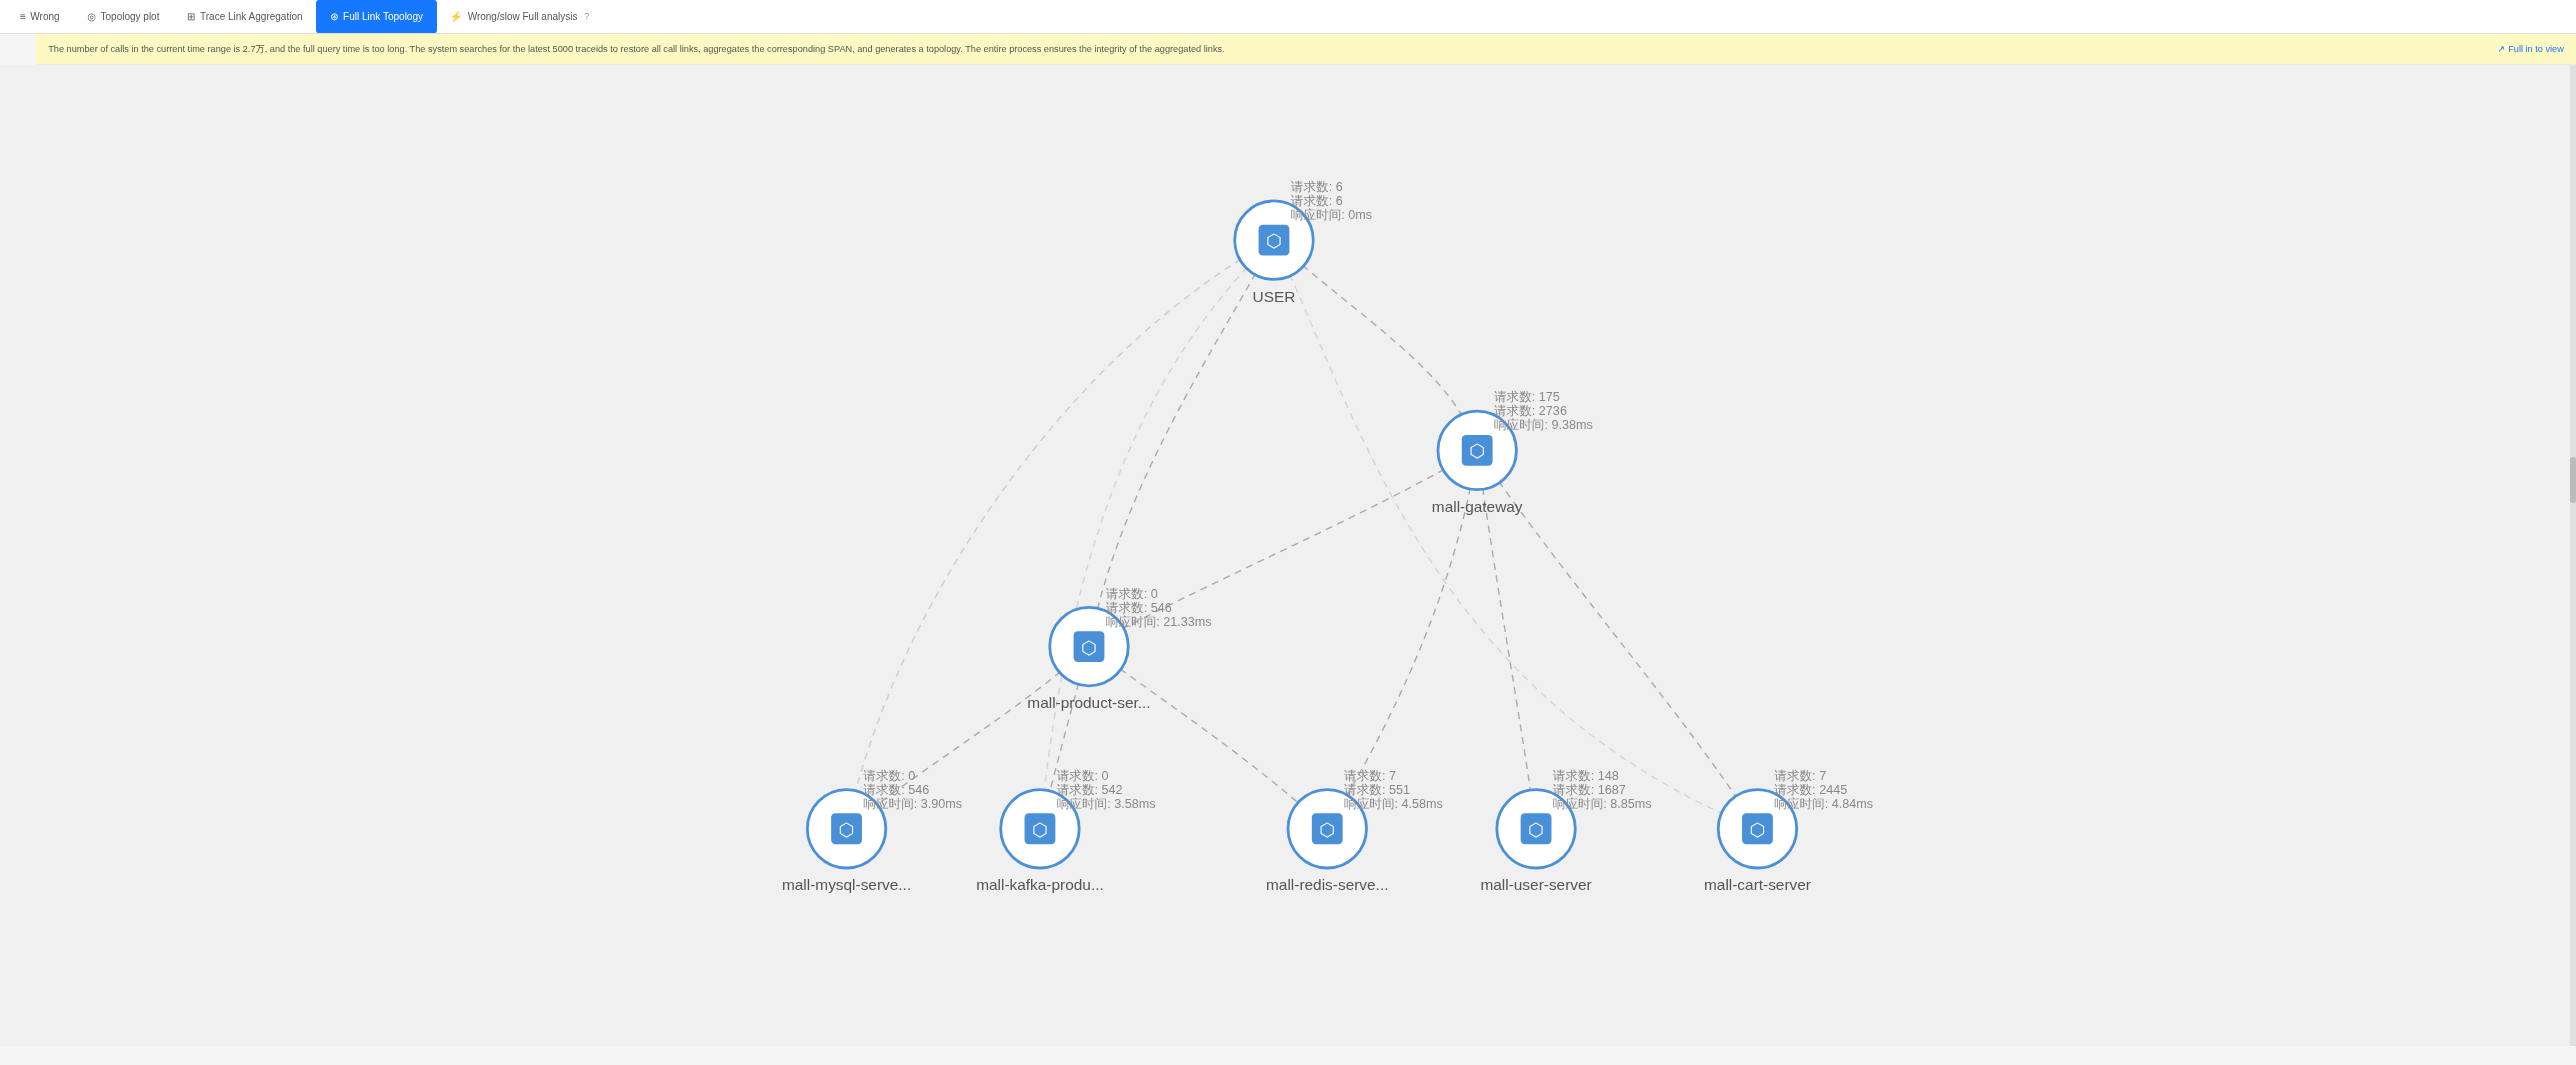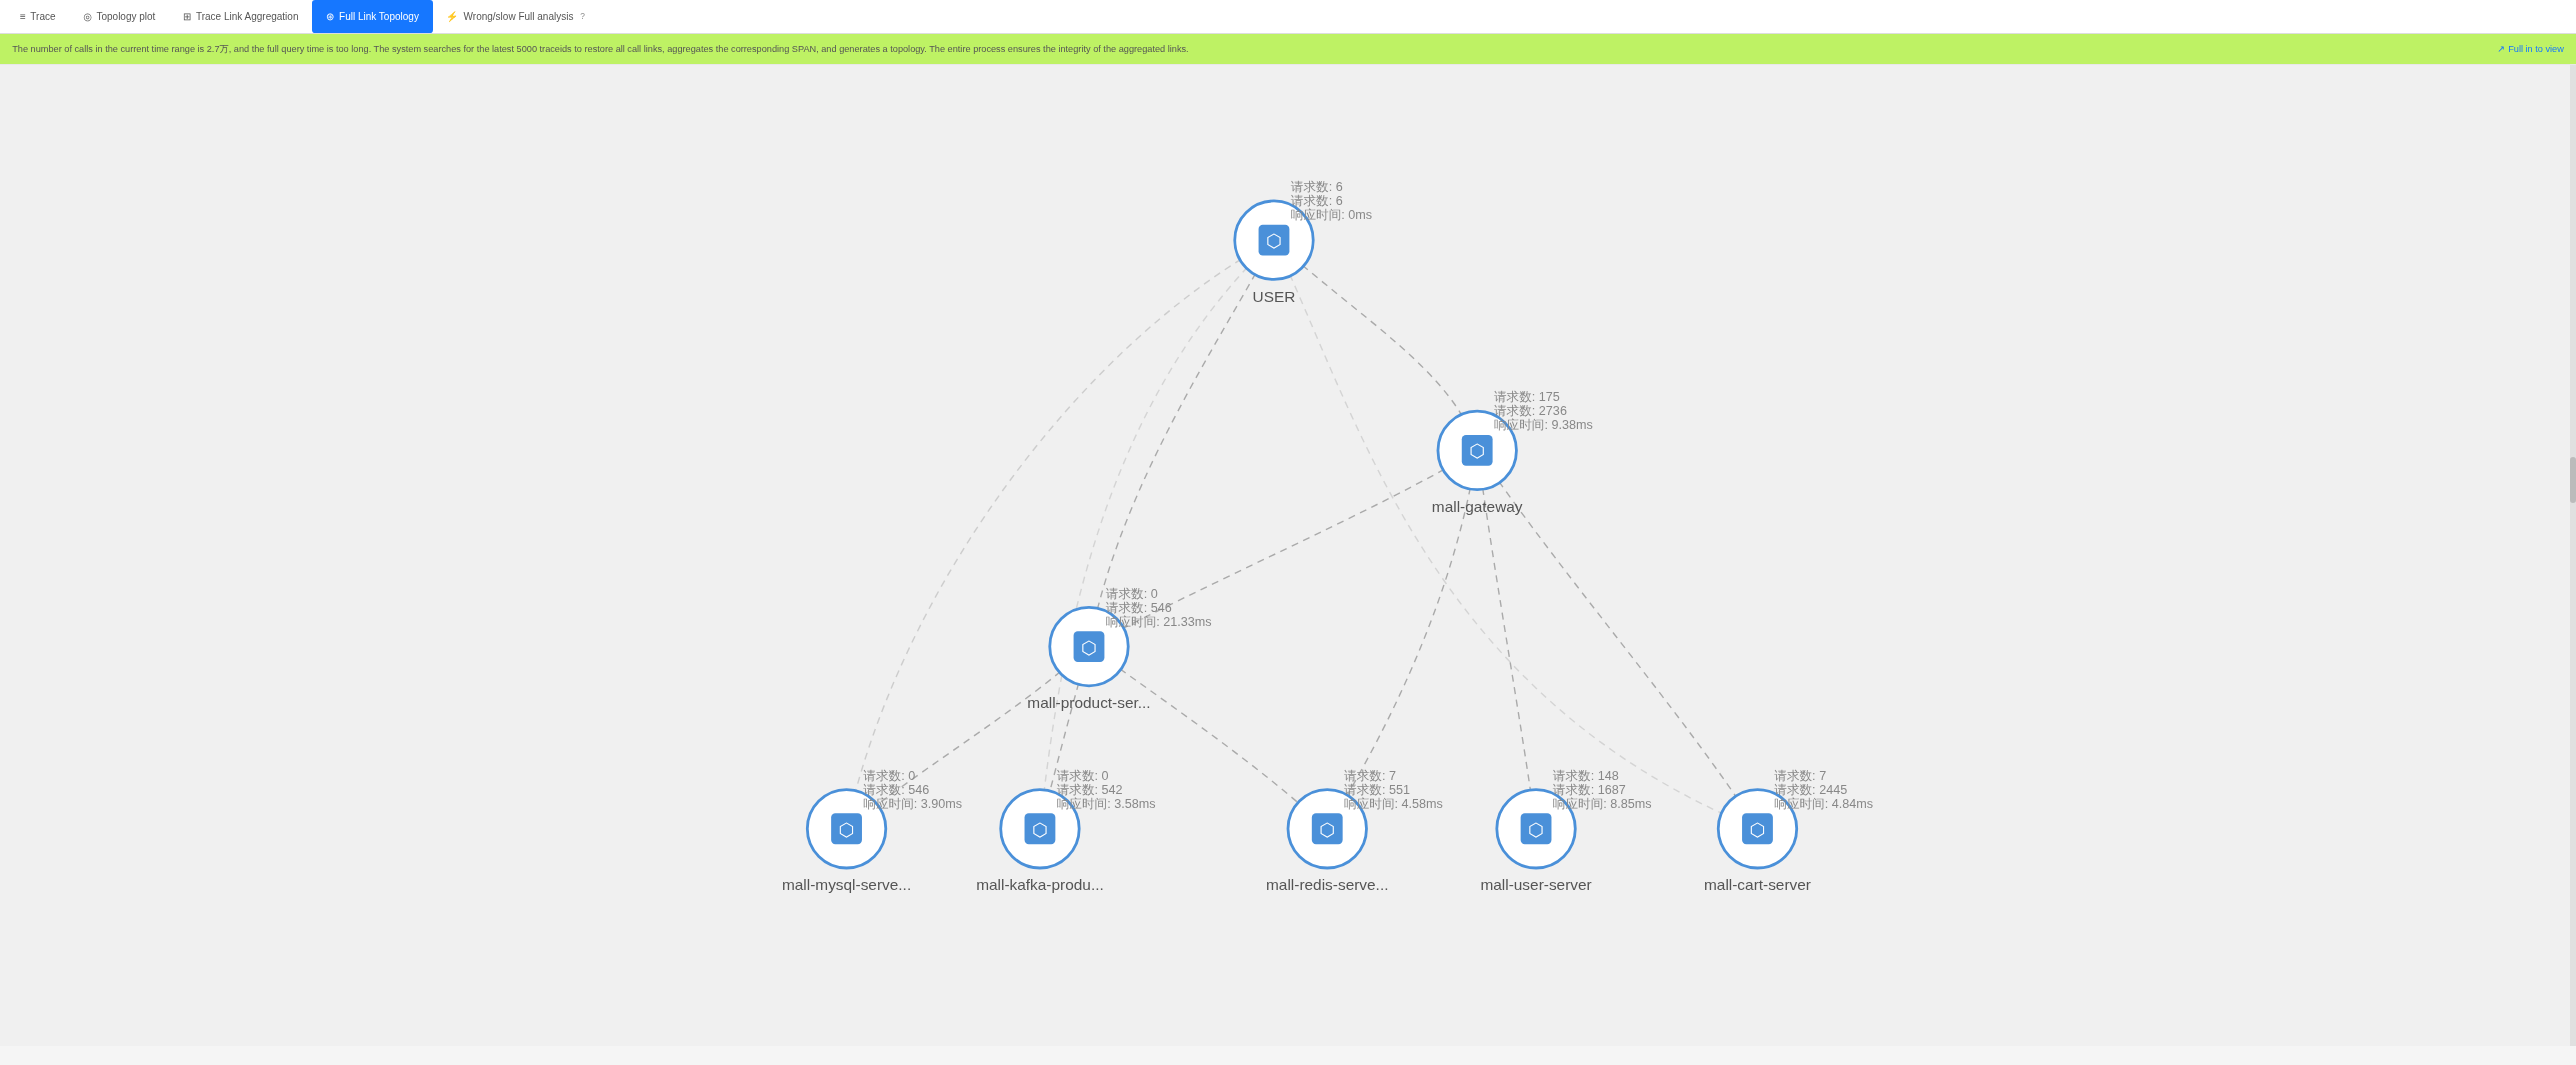--- a/index.html
+++ b/index.html
@@ -29,27 +29,28 @@
     .tab-item.active {
       background: #1677ff;
       color: #fff;
       border-radius: 3.1px;
       border-bottom: 1.5px solid transparent;
     }
 
     .tab-icon { font-size: 10px; }
 
     .info-bar {
-      background: #bef264;
+      background: #fef9c3;
       border-bottom: 0.8px solid #e8e8e8;
       padding: 7.6px 12.2px;
       font-size: 9.2px;
       color: #555;
       line-height: 1.6;
       position: relative;
+      margin-left: 36px;
     }
 
     .zoom-btn {
       position: absolute;
       right: 12.2px;
       top: 50%;
       transform: translateY(-50%);
       color: #1677ff;
       cursor: pointer;
       font-size: 9.2px;
@@ -116,21 +117,21 @@
       background: #bbb;
       border-radius: 3.1px;
     }
   </style>
 </head>
 <body>
 
 <div class="tab-bar">
   <div class="tab-item">
     <span class="tab-icon">≡</span>
-    <span>Trace</span>
+    <span>Wrong</span>
   </div>
   <div class="tab-item">
     <span class="tab-icon">◎</span>
     <span>Topology plot</span>
   </div>
   <div class="tab-item">
     <span class="tab-icon">⊞</span>
     <span>Trace Link Aggregation</span>
   </div>
   <div class="tab-item active">

